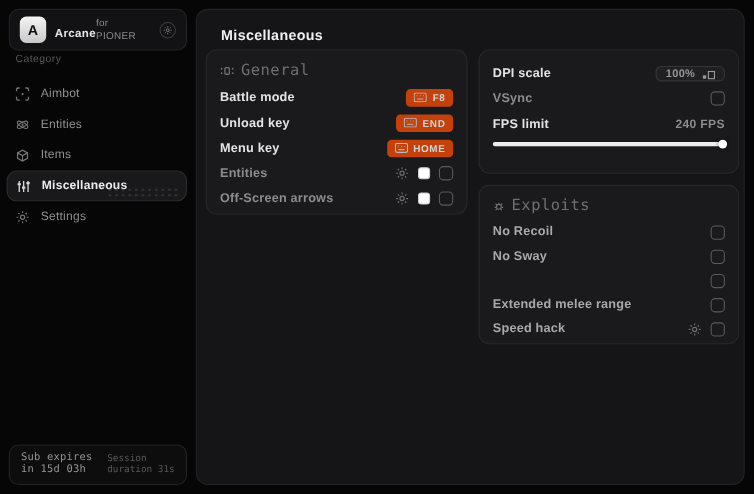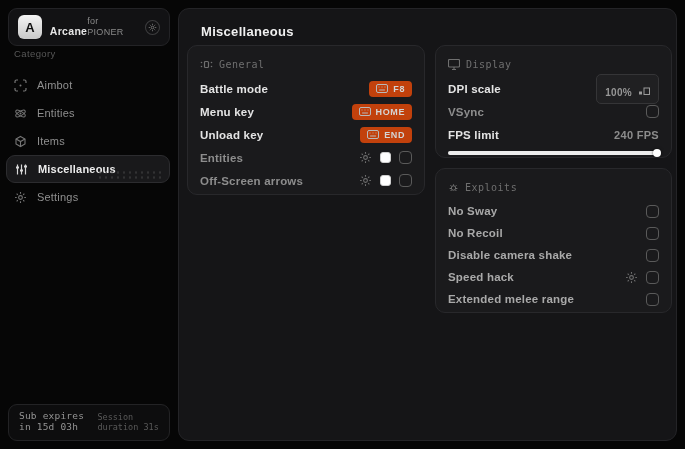--- a/index.html
+++ b/index.html
@@ -49,21 +49,21 @@
   .panel-title { position:absolute; left:22px; top:15px; font-size:13px;
     font-weight:bold; color:#f0f0f0; letter-spacing:.3px; }
 
   .card { position:absolute; background:#1a1a1c; border:1px solid #28282b;
     border-radius:10px; padding:9px 12px; }
   .card-general { left:8px;  top:36px;  width:238px; height:150px; }
   .card-display { left:256px; top:36px;  width:237px; height:113px; }
   .card-exploits{ left:256px; top:159px; width:237px; height:145px; }
 
   .sec-head { display:flex; align-items:center; gap:6px; height:18px;
-    color:#6f6f6f; font-family:"DejaVu Sans Mono", monospace; font-size:10px;
+    color:#6f6f6f; font-family:"DejaVu Sans Mono", monospace; font-size:14px;
     letter-spacing:.5px; margin-bottom:4px; }
   .sec-head svg { color:#6f6f6f; }
 
   .row { display:flex; align-items:center; height:23px; }
   .row-ex { height:22px; }
   .lbl { font-size:11.5px; letter-spacing:.2px;text-align:center; }
   .lbl-strong { color:#e4e4e4; font-weight:bold; }
   .lbl-dim { color:#8d8d8d; font-weight:bold; }
   .lbl-mid { color:#a9a9a9; font-weight:bold; }
   .ctl { margin-left:auto; display:flex; align-items:center; gap:8px; }
@@ -71,22 +71,22 @@
   .kbd { display:inline-flex; align-items:center; gap:5px; background:#c2410c;
     border-radius:4px; padding:2px 7px; height:16px; cursor:pointer; }
   .kbd .ktxt { font-size:9px; font-weight:bold; color:#d4d4d4; letter-spacing:.6px; }
 
   .gear-btn { width:13px; height:13px; color:#6e6e6e; display:flex; cursor:pointer; }
   .swatch { width:11px; height:11px; border-radius:3px; background:#ffffff;
     border:1px solid #cfcfcf; cursor:pointer; }
   .checkbox { width:13px; height:13px; border:1.5px solid #5a5a5a; border-radius:4px;
     background:transparent; cursor:pointer; flex:none; }
 
-  .dpi-btn { display:inline-flex; align-items:flex-start; gap:6px; height:30px;
-    padding:12px 8px; background:#202022; border:1px solid #353537; border-radius:5px;
+  .dpi-btn { display:inline-flex; align-items:flex-end; gap:6px; height:14px;
+    padding:0 8px; background:#202022; border:1px solid #353537; border-radius:5px;
     cursor:pointer; }
   .dpi-val { font-size:10px; color:#979797; font-weight:bold; letter-spacing:.3px; }
   .fps-val { font-size:11px; color:#8c8c8c; font-weight:bold; letter-spacing:.3px; }
 
   .slider { position:relative; margin-top:5px; height:4px; border-radius:2px;
     background:#2e2e30; cursor:pointer; }
   .slider-fill { position:absolute; left:0; top:0; height:4px; border-radius:2px;
     background:#ededed; }
   .slider-knob { position:absolute; right:-2px; top:-2px; width:8px; height:8px;
     border-radius:50%; background:#ffffff; box-shadow:0 0 3px rgba(0,0,0,.6); }
@@ -194,41 +194,41 @@
             <svg width="12" height="9" viewBox="0 0 12 9" fill="none" stroke="#b9b9b9" stroke-width="1">
               <rect x="0.5" y="0.5" width="11" height="8" rx="1.5"></rect>
               <path d="M3 3h.01M6 3h.01M9 3h.01M3.5 6h5" stroke-linecap="round"></path>
             </svg>
             <span class="ktxt">F8</span>
           </span>
         </span>
       </div>
 
       <div class="row">
-        <span class="lbl lbl-strong">Menu key</span>
+        <span class="lbl lbl-strong">Unload key</span>
         <span class="ctl">
           <span class="kbd">
             <svg width="12" height="9" viewBox="0 0 12 9" fill="none" stroke="#b9b9b9" stroke-width="1">
               <rect x="0.5" y="0.5" width="11" height="8" rx="1.5"></rect>
               <path d="M3 3h.01M6 3h.01M9 3h.01M3.5 6h5" stroke-linecap="round"></path>
             </svg>
-            <span class="ktxt">HOME</span>
-          </span>
-        </span>
-      </div>
-
-      <div class="row">
-        <span class="lbl lbl-strong">Unload key</span>
+            <span class="ktxt">END</span>
+          </span>
+        </span>
+      </div>
+
+      <div class="row">
+        <span class="lbl lbl-strong">Menu key</span>
         <span class="ctl">
           <span class="kbd">
             <svg width="12" height="9" viewBox="0 0 12 9" fill="none" stroke="#b9b9b9" stroke-width="1">
               <rect x="0.5" y="0.5" width="11" height="8" rx="1.5"></rect>
               <path d="M3 3h.01M6 3h.01M9 3h.01M3.5 6h5" stroke-linecap="round"></path>
             </svg>
-            <span class="ktxt">END</span>
+            <span class="ktxt">HOME</span>
           </span>
         </span>
       </div>
 
       <div class="row">
         <span class="lbl lbl-dim">Entities</span>
         <span class="ctl">
           <span class="gear-btn">
             <svg width="13" height="13" viewBox="0 0 24 24" fill="none" stroke="currentColor" stroke-width="2">
               <circle cx="12" cy="12" r="3.5"></circle>
@@ -249,27 +249,20 @@
               <path d="M12 2v3M12 19v3M2 12h3M19 12h3M4.9 4.9l2.1 2.1M17 17l2.1 2.1M19.1 4.9L17 7M7 17l-2.1 2.1"></path>
             </svg>
           </span>
           <span class="swatch"></span>
           <span class="checkbox"></span>
         </span>
       </div>
     </div>
 
     <div class="card card-display">
-      <div class="sec-head">
-        <svg width="12" height="11" viewBox="0 0 12 11" fill="none" stroke="currentColor" stroke-width="1.1">
-          <rect x="0.5" y="0.5" width="11" height="7.5" rx="1"></rect>
-          <path d="M4 10.5h4M6 8v2.5"></path>
-        </svg>
-        <span>Display</span>
-      </div>
 
       <div class="row">
         <span class="lbl lbl-strong">DPI scale</span>
         <span class="ctl">
           <span class="dpi-btn">
             <span class="dpi-val">100%</span>
             <svg width="12" height="9" viewBox="0 0 12 9" fill="none" stroke="#9a9a9a" stroke-width="1">
               <rect x="1" y="4.5" width="3" height="3" fill="#9a9a9a" stroke="none"></rect>
               <rect x="6" y="1" width="5.5" height="6.5"></rect>
             </svg>
@@ -300,54 +293,53 @@
     <div class="card card-exploits">
       <div class="sec-head">
         <svg width="11" height="11" viewBox="0 0 11 11" fill="none" stroke="currentColor" stroke-width="1">
           <circle cx="5.5" cy="6" r="2.2"></circle>
           <path d="M5.5 3.8V2.3M3.8 4.5 2.5 3.2M7.2 4.5l1.3-1.3M3.3 6.5H1.6M7.7 6.5h1.7M3.8 7.8 2.6 9M7.2 7.8 8.4 9"></path>
         </svg>
         <span>Exploits</span>
       </div>
 
       <div class="row row-ex">
+        <span class="lbl lbl-mid">No Recoil</span>
+        <span class="ctl">
+          <span class="checkbox"></span>
+        </span>
+      </div>
+
+      <div class="row row-ex">
         <span class="lbl lbl-mid">No Sway</span>
         <span class="ctl">
           <span class="checkbox"></span>
         </span>
       </div>
 
       <div class="row row-ex">
-        <span class="lbl lbl-mid">No Recoil</span>
-        <span class="ctl">
-          <span class="checkbox"></span>
-        </span>
-      </div>
-
-      <div class="row row-ex">
-        <span class="lbl lbl-mid">Disable camera shake</span>
+        <span class="ctl">
+          <span class="checkbox"></span>
+        </span>
+      </div>
+
+      <div class="row row-ex">
+        <span class="lbl lbl-mid">Extended melee range</span>
         <span class="ctl">
           <span class="checkbox"></span>
         </span>
       </div>
 
       <div class="row row-ex">
         <span class="lbl lbl-mid">Speed hack</span>
         <span class="ctl">
           <span class="gear-btn">
             <svg width="13" height="13" viewBox="0 0 24 24" fill="none" stroke="currentColor" stroke-width="2">
               <circle cx="12" cy="12" r="3.5"></circle>
               <path d="M12 2v3M12 19v3M2 12h3M19 12h3M4.9 4.9l2.1 2.1M17 17l2.1 2.1M19.1 4.9L17 7M7 17l-2.1 2.1"></path>
             </svg>
           </span>
           <span class="checkbox"></span>
         </span>
       </div>
-
-      <div class="row row-ex">
-        <span class="lbl lbl-mid">Extended melee range</span>
-        <span class="ctl">
-          <span class="checkbox"></span>
-        </span>
-      </div>
     </div>
   </div>
 </div>
 
 </body></html>

